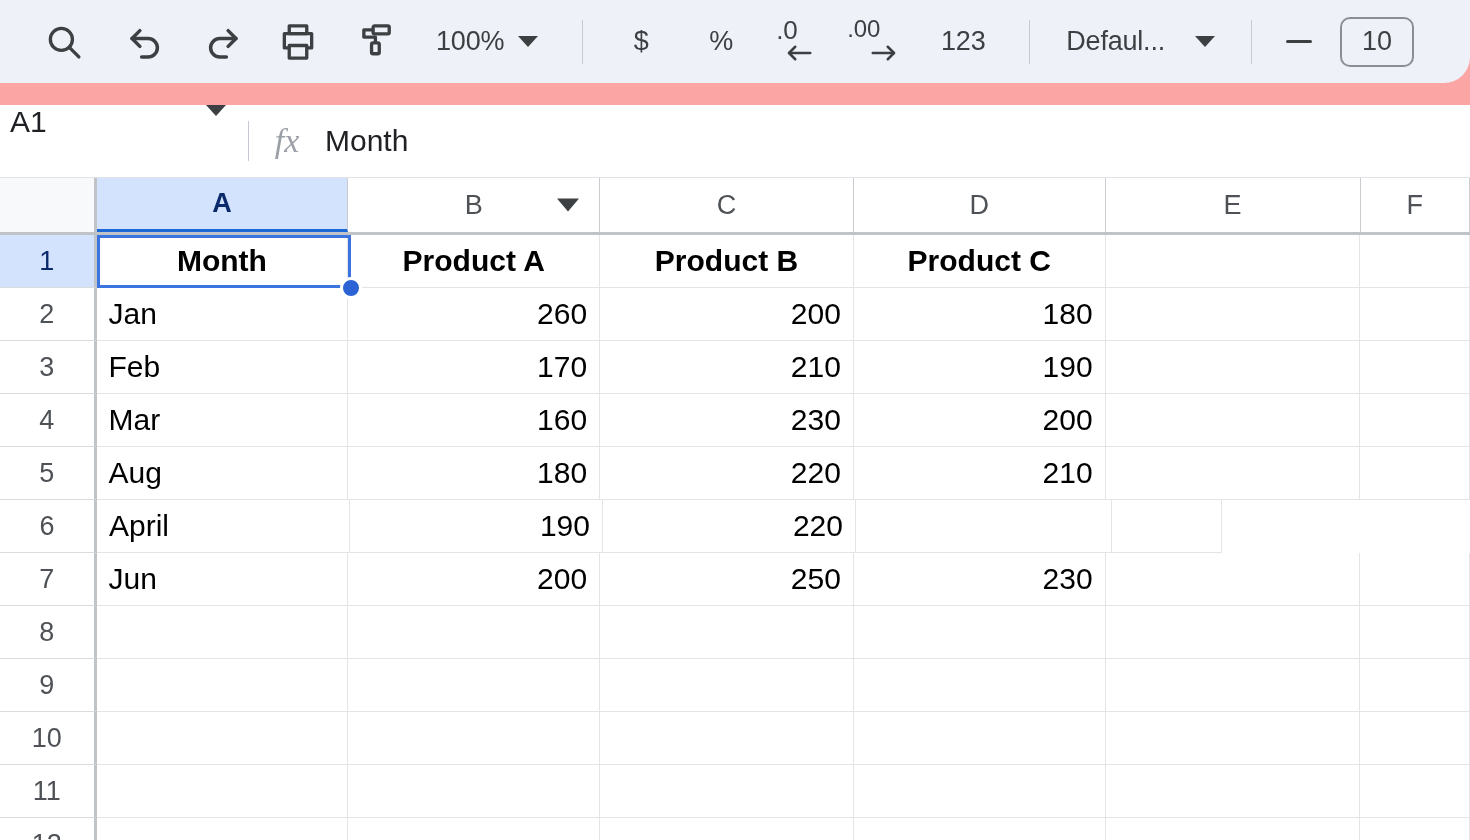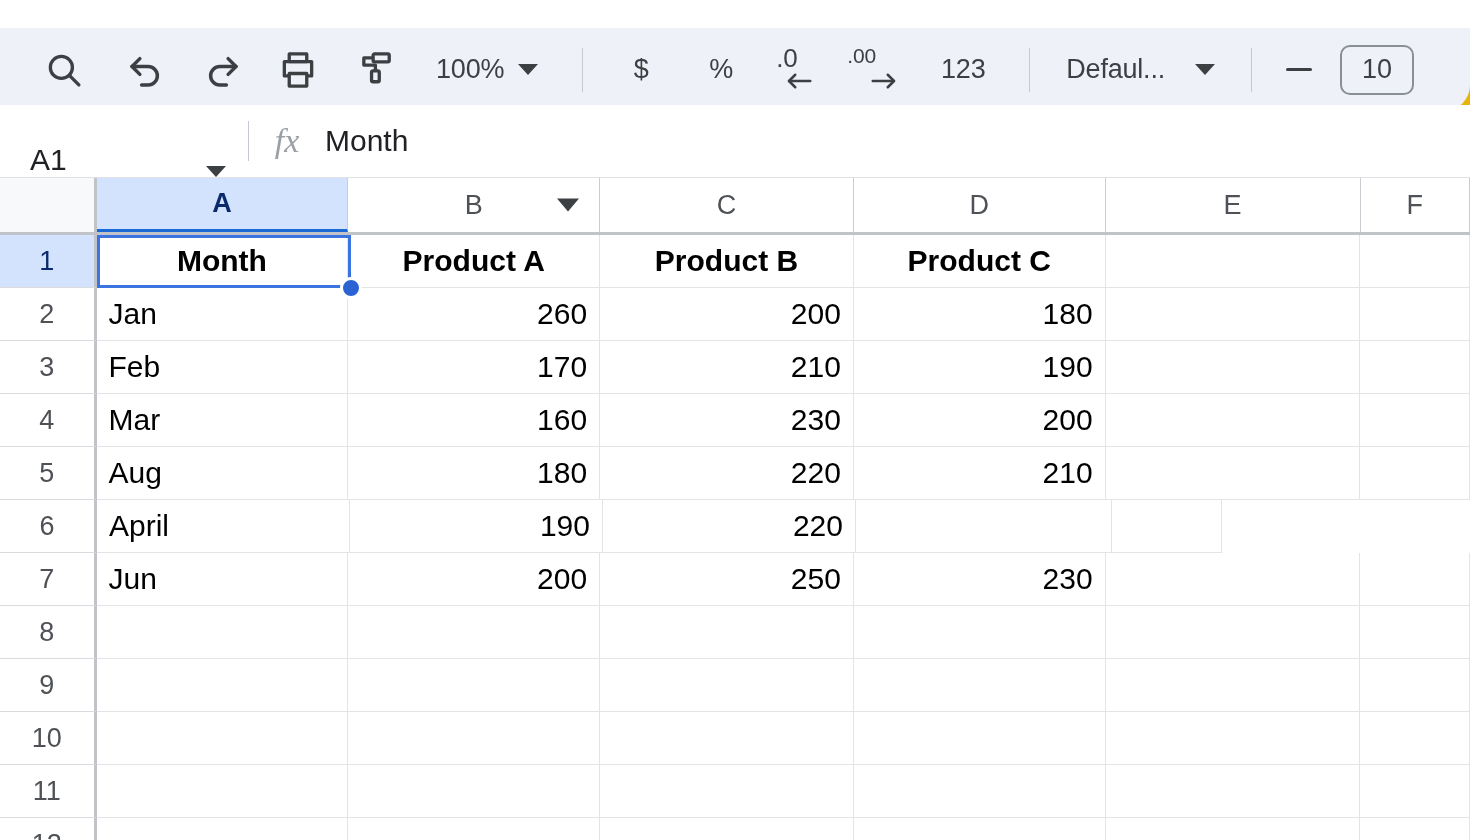--- a/index.html
+++ b/index.html
@@ -8,22 +8,21 @@
     overflow: hidden;
     background: #ffffff;
     font-family: "Liberation Sans", sans-serif;
     -webkit-font-smoothing: antialiased;
   }
 
   
   .toolbar-zone {
     position: absolute; left: 0; top: 0;
     width: 1470px; height: 105px;
-    background: #eab308;
-    margin-top: 28px;
+    background: #fca5a5;
   }
   .toolbar-pill {
     position: absolute; left: -40px; top: 0;
     width: 1510px; height: 83px;
     background: #eef2f8;
     border-radius: 0 0 26px 26px;
   }
   .toolbar-row {
     position: absolute; left: 0; top: 0;
     width: 1470px; height: 83px;
@@ -81,22 +80,22 @@
   
   .formula-bar {
     position: absolute; left: 0; top: 105px;
     width: 1470px; height: 73px;
     background: #ffffff;
     display: flex; align-items: center;
     border-bottom: 1px solid #e0e2e6;
   }
   .namebox {
     width: 248px; height: 100%;
-    display: flex; align-items: flex-end; justify-content: space-between;
-    padding: 0 22px 0 30px;
+    display: flex; align-items: flex-start; justify-content: space-between;
+    padding: 0 22px 0 10px;
     cursor: text;
   }
   .namebox-text { font-size: 30px; color: #202124; }
   .fx-divider { width: 1px; height: 40px; background: #c4c9d2; flex: none; }
   .fx-icon {
     width: 76px; height: 100%;
     display: flex; align-items: center; justify-content: center;
     font-family: "Liberation Serif", serif;
     font-style: italic;
     font-size: 34px;
@@ -296,21 +295,21 @@
           <line x1="21" y1="7" x2="4" y2="7"></line>
           <polyline points="9,2 4,7 9,12"></polyline>
         </svg>
       </span>
     </div>
 
     <div style="width:18px;flex:none;"></div>
 
     <div class="tb-btn">
       <span style="position:relative;display:block;width:62px;height:46px;">
-        <span class="tb-text" style="position:absolute;left:0;top:-2px;font-size:21px;">.00</span>
+        <span class="tb-text" style="position:absolute;left:0;top:-2px;font-size:24px;">.00</span>
         <svg style="position:absolute;left:22px;top:24px;" width="30" height="20" viewBox="0 0 24 14" fill="none" stroke="#3c4043" stroke-width="2" stroke-linecap="round" stroke-linejoin="round">
           <line x1="3" y1="7" x2="20" y2="7"></line>
           <polyline points="15,2 20,7 15,12"></polyline>
         </svg>
       </span>
     </div>
 
     <div style="width:16px;flex:none;"></div>
 
     <div class="tb-btn" style="min-width:76px;">

